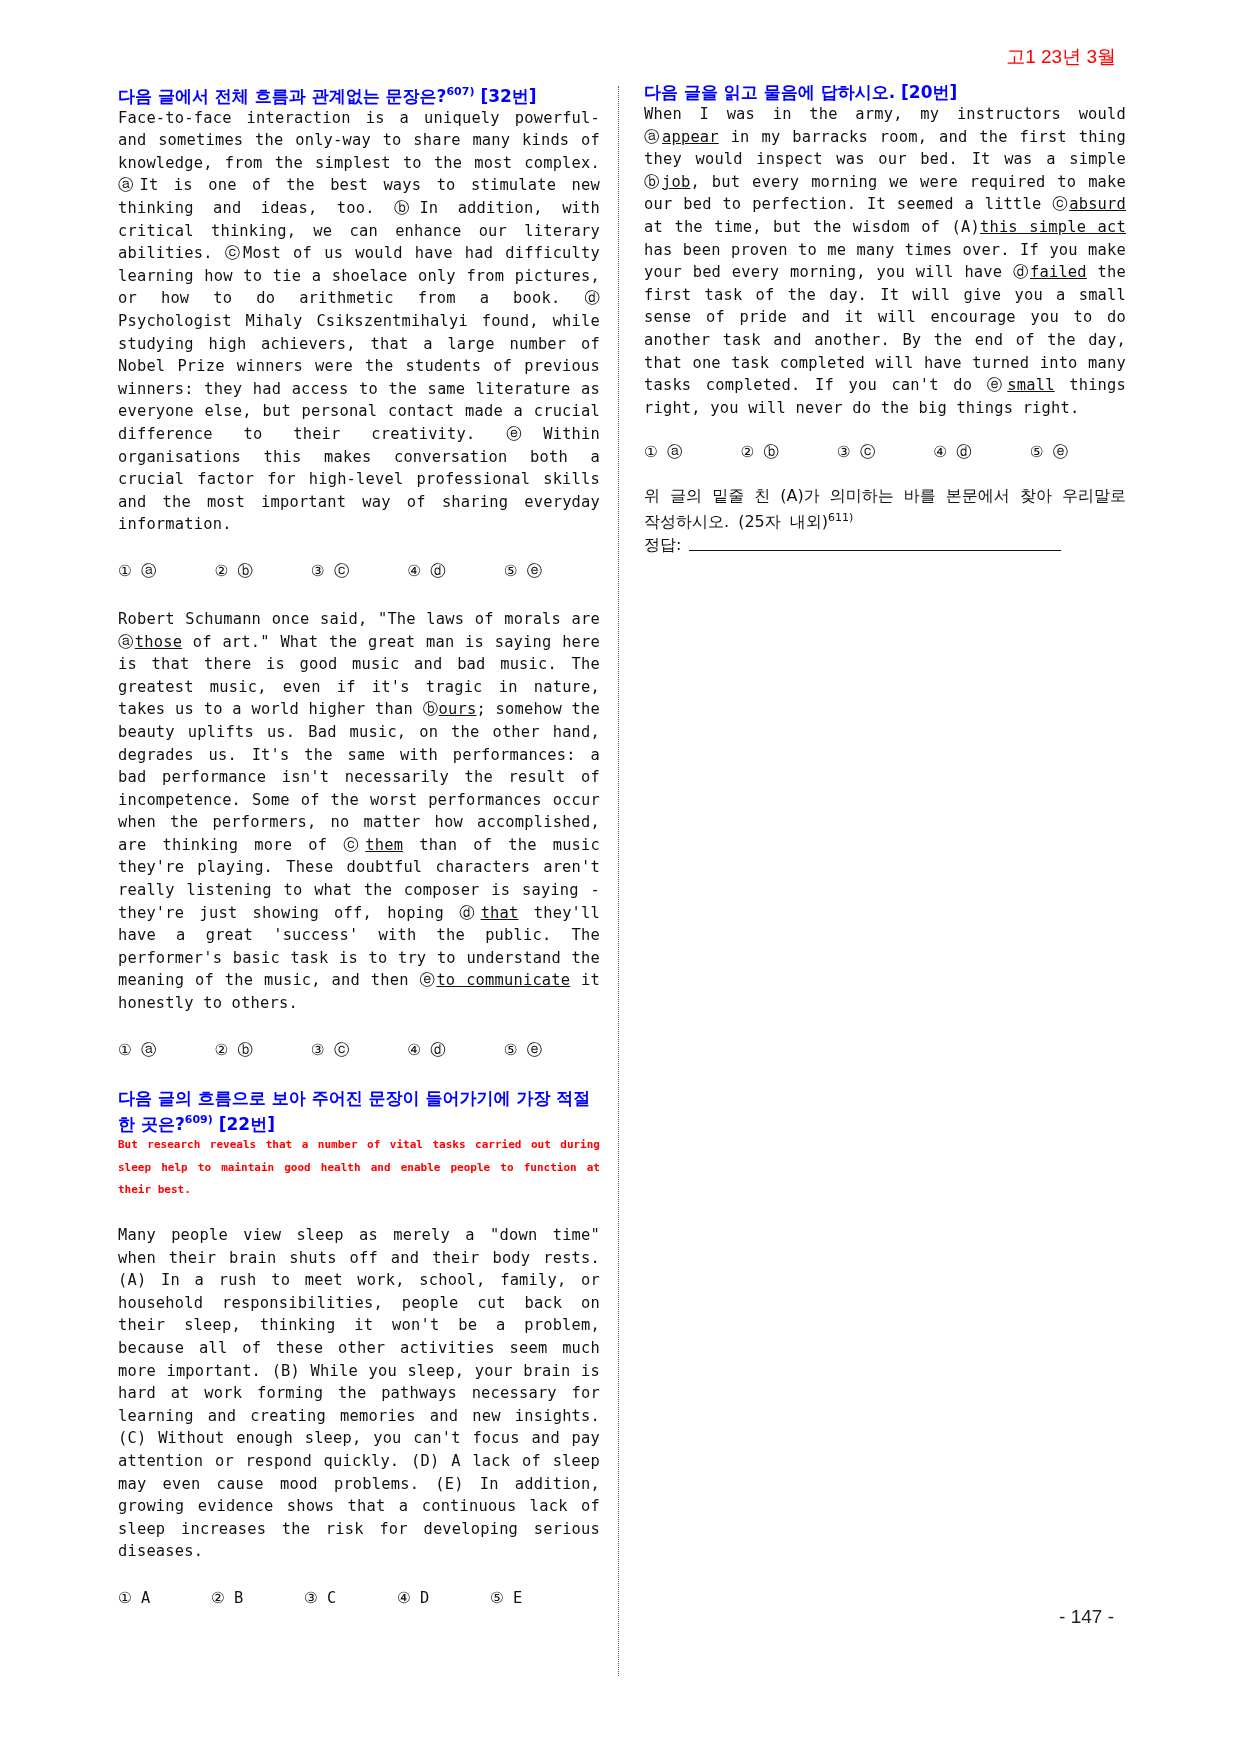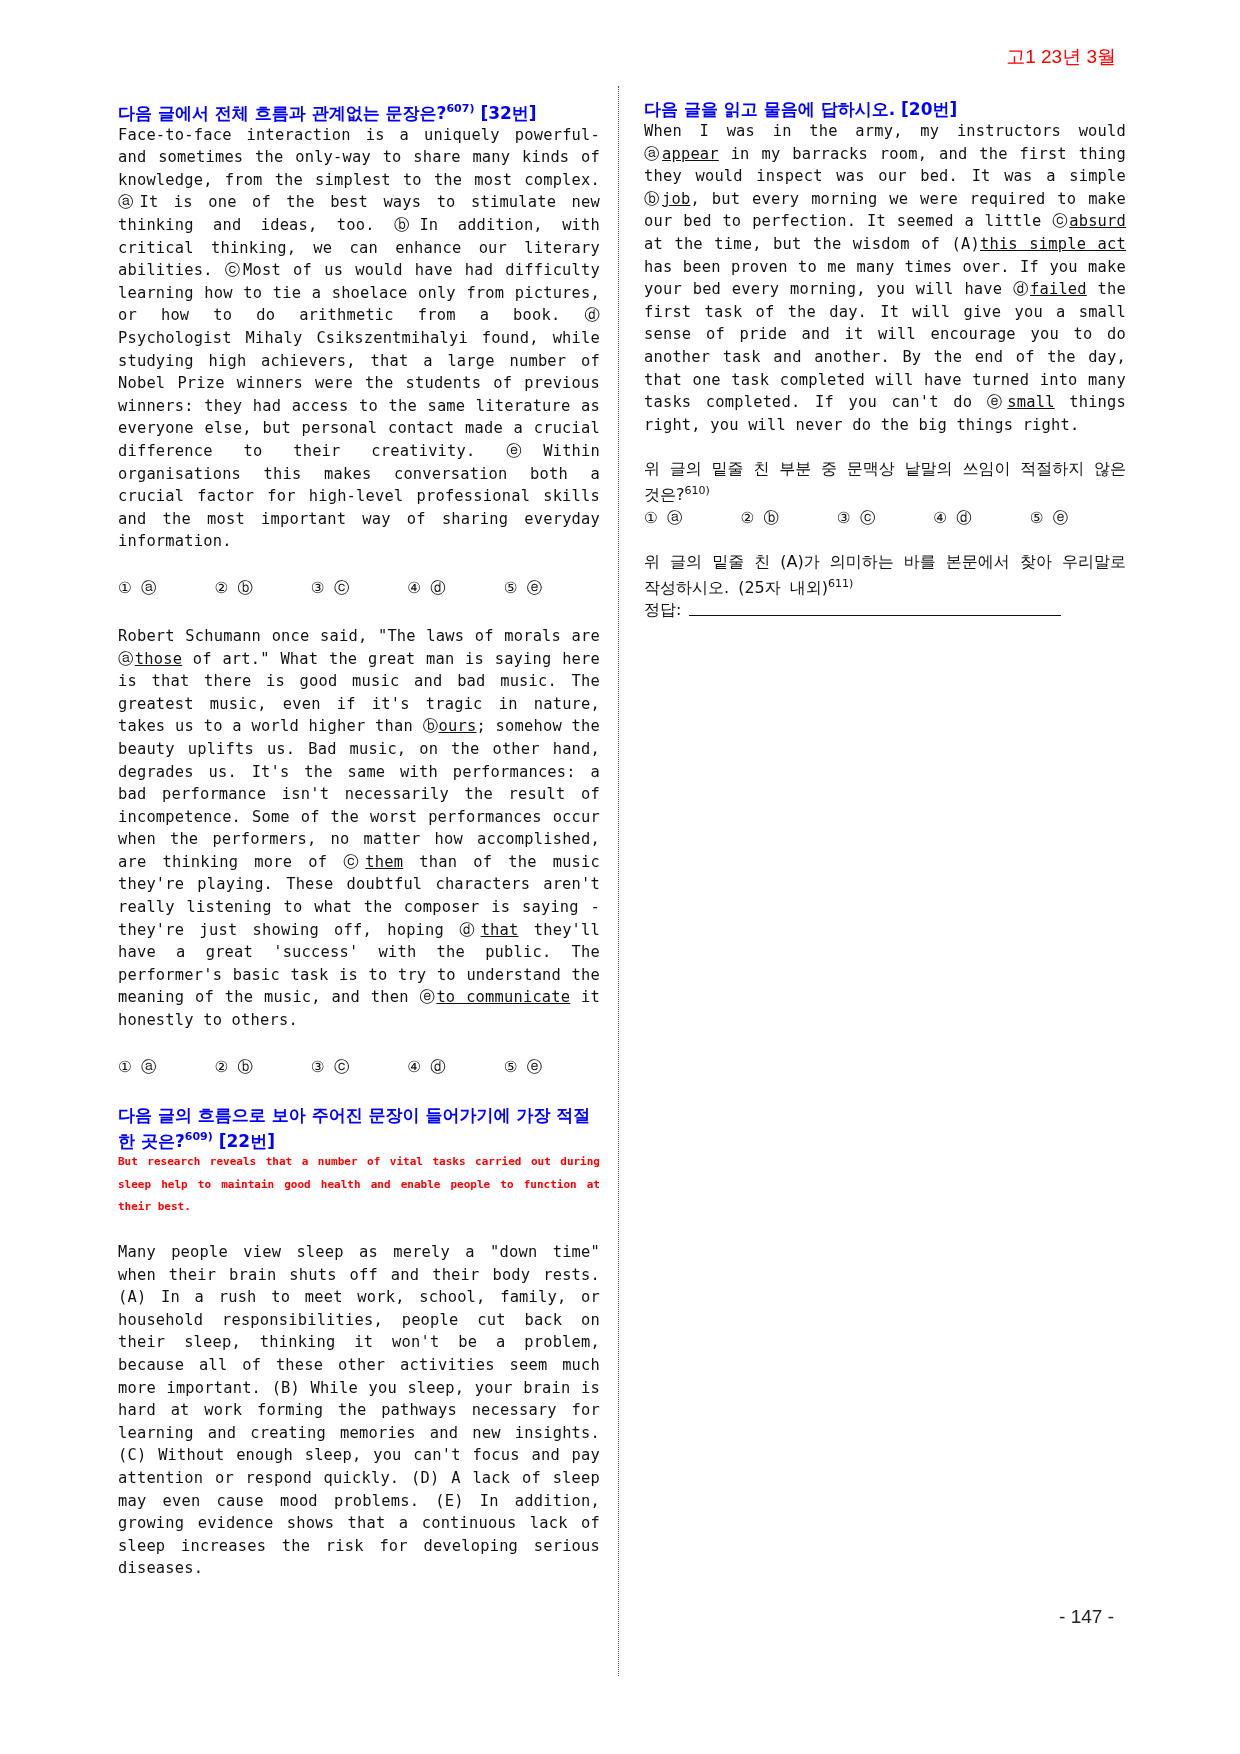--- a/index.html
+++ b/index.html
@@ -11,21 +11,21 @@
   .header-label {
     position: absolute; top: 44px; right: 124px;
     font-family: "Liberation Sans", "DejaVu Sans", sans-serif;
     font-size: 19px; color: #ff0000; margin-left: 37px;
   }
   .divider {
     position: absolute; left: 618px; top: 86px; height: 1590px;
     border-left: 1px dotted #555555;
   }
   .col {
-    position: absolute; top: 98px; width: 482px;
+    position: absolute; top: 81px; width: 482px;
   }
   .col-left { left: 118px; }
   .col-right { left: 644px; }
   .q-title {
     font-family: "DejaVu Sans", "Liberation Sans", sans-serif;
     font-weight: bold; color: #0000ff; font-size: 17px; line-height: 22px;
     margin: 0;
   }
   .q-title sup { font-size: 11px; font-weight: bold; }
   .passage {
@@ -98,32 +98,38 @@
   </section>
 
   <div style="height:26px"></div>
 
   <section>
     <p class="q-title"><span>다음 글의 흐름으로 보아 주어진 문장이 들어가기에 가장 적절한 곳은?</span><sup>609)</sup><span> [22번]</span></p>
     <p class="given">But research reveals that a number of vital tasks carried out during sleep help to maintain good health and enable people to function at their best.</p>
     <div style="height:22px"></div>
     <p class="passage"> Many people view sleep as merely a "down time" when their brain shuts off and their body rests. (A) In a rush to meet work, school, family, or household responsibilities, people cut back on their sleep, thinking it won't be a problem, because all of these other activities seem much more important. (B) While you sleep, your brain is hard at work forming the pathways necessary for learning and creating memories and new insights. (C) Without enough sleep, you can't focus and pay attention or respond quickly. (D) A lack of sleep may even cause mood problems. (E) In addition, growing evidence shows that a continuous lack of sleep increases the risk for developing serious diseases.</p>
     <div class="gap-m"></div>
+    <div class="choices abc">
+      <span>① A</span>
+      <span>② B</span>
+      <span>③ C</span>
+      <span>④ D</span>
+      <span>⑤ E</span>
+    </div>
   </section>
 </div>
 
 <div class="col col-right">
   <section>
     <p class="q-title"><span>다음 글을 읽고 물음에 답하시오.</span><span> [20번]</span></p>
     <p class="passage"><span> When I was in the army, my instructors would </span><span>ⓐ</span><u>appear</u><span> in my barracks room, and the first thing they would inspect was our bed. It was a simple </span><span>ⓑ</span><u>job</u><span>, but every morning we were required to make our bed to perfection. It seemed a little </span><span>ⓒ</span><u>absurd</u><span> at the time, but the wisdom of (A)</span><u>this simple act</u><span> has been proven to me many times over. If you make your bed every morning, you will have </span><span>ⓓ</span><u>failed</u><span> the first task of the day. It will give you a small sense of pride and it will encourage you to do another task and another. By the end of the day, that one task completed will have turned into many tasks completed. If you can't do </span><span>ⓔ</span><u>small</u><span> things right, you will never do the big things right.</span></p>
 
     <div style="height:22px"></div>
 
     <div>
-      <p class="sub-q"><span>위 글의 밑줄 친 부분 중 문맥상 낱말의 쓰임이 적절하지 않은 것은?</span><sup>610)</sup></p>
       <div class="choices">
         <span>① ⓐ</span>
         <span>② ⓑ</span>
         <span>③ ⓒ</span>
         <span>④ ⓓ</span>
         <span>⑤ ⓔ</span>
       </div>
     </div>
 
     <div style="height:22px"></div>

